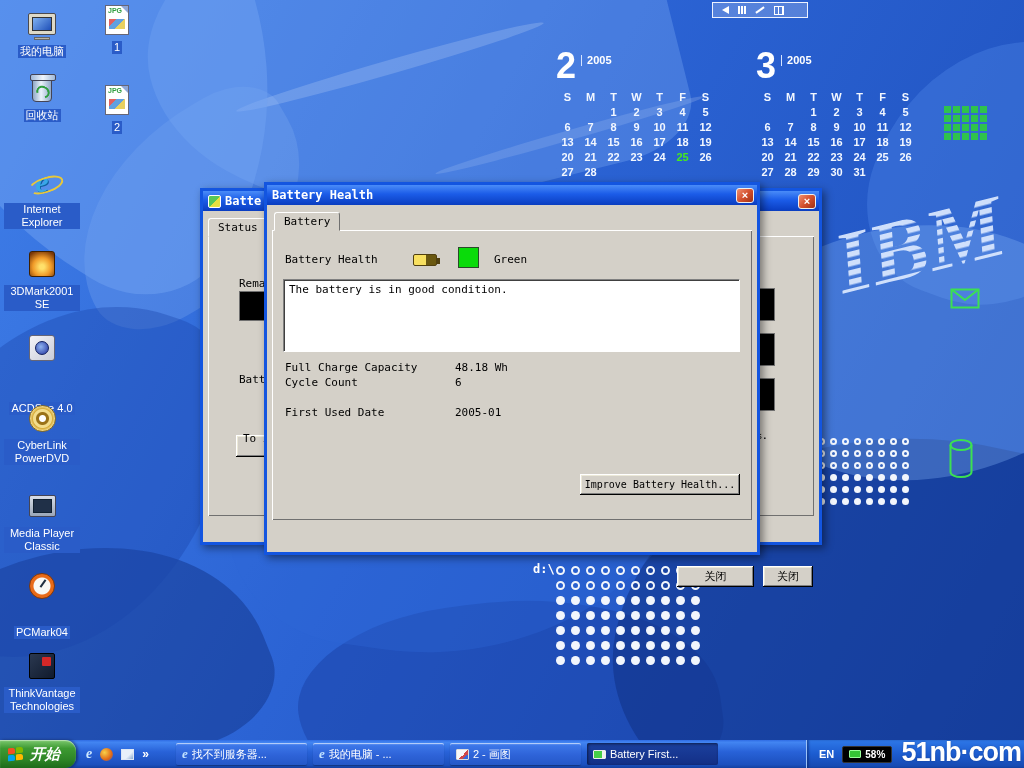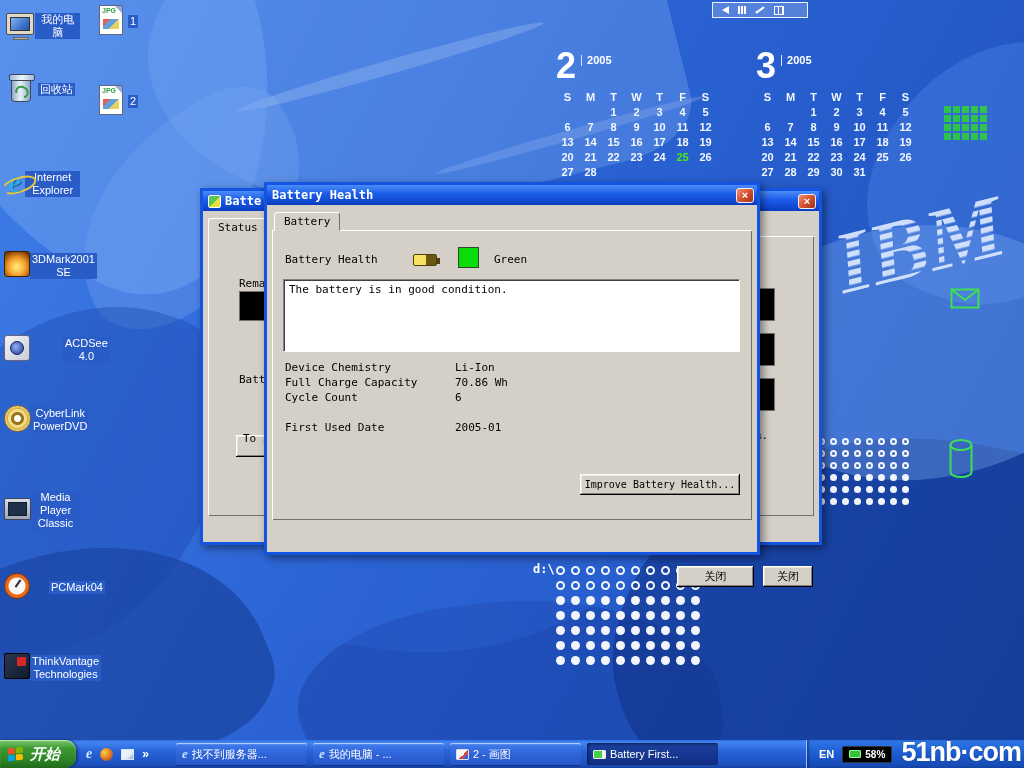--- a/index.html
+++ b/index.html
@@ -29,21 +29,21 @@
   #wp-ibm{position:absolute;left:828px;top:188px;transform:rotate(-14deg);opacity:.92;}
   .dotgrid{position:absolute;display:grid;}
   .dot{border-radius:50%;background:#F2F6FC;}
   .dot.hollow{background:transparent;border:2px solid #F2F6FC;}
   #drive-label{position:absolute;left:533px;top:562px;color:#fff;font-size:12px;font-weight:bold;font-family:"DejaVu Sans Mono",monospace;}
 
   
   #desktop-icons,#file-icons{position:absolute;top:0;z-index:3;}
   #desktop-icons{left:4px;width:76px;height:740px;}
   #file-icons{left:94px;width:46px;height:200px;}
-  .dicon{position:absolute;left:0;width:100%;display:flex;flex-direction:row;align-items:center;}
+  .dicon{position:absolute;left:0;width:100%;display:flex;flex-direction:column;align-items:center;}
   .dicon-art{width:34px;height:36px;display:flex;align-items:center;justify-content:center;position:relative;}
   .dicon-label{margin-top:3px;font-size:11px;color:#fff;background:#2A5CC8;padding:0 2px;text-align:center;line-height:13px;max-width:76px;}
 
   .a-mon{width:28px;height:22px;background:#DEDAC8;border:1px solid #4A4A50;border-radius:2px;display:flex;align-items:center;justify-content:center;}
   .a-scr{width:20px;height:14px;background:linear-gradient(135deg,#7FB2F2,#1E4FB8);border:1px solid #333;}
   .a-stand{position:absolute;bottom:2px;left:9px;width:16px;height:3px;background:#B8B4A4;border:1px solid #666;}
   .a-bin{width:20px;height:24px;background:linear-gradient(90deg,#8FA8C8,#EAF2FA 45%,#8FA8C8);border:1px solid #445;border-radius:2px 2px 4px 4px;position:relative;margin-top:4px;}
   .a-bin::before{content:"";position:absolute;top:-5px;left:-3px;width:24px;height:5px;background:linear-gradient(90deg,#9FB8D8,#F0F6FC,#9FB8D8);border:1px solid #445;border-radius:2px;}
   .a-bin::after{content:"";position:absolute;top:7px;left:3px;width:10px;height:8px;border:2px solid #2F9E3F;border-radius:50%;border-bottom-color:transparent;transform:rotate(30deg);}
   .a-e{font-family:"Liberation Serif",serif;font-size:30px;font-weight:bold;font-style:italic;color:#38A8E8;line-height:30px;text-shadow:1px 1px 0 #1060A0;position:relative;}
@@ -518,22 +518,21 @@
     <div class="tabframe" style="left:5px;top:45px;width:480px;height:290px;"></div>
     <span class="lbl" style="left:18px;top:68px;">Battery Health</span>
     <div class="bat-art" style="left:146px;top:69px;"></div>
     <div class="green-sq" style="left:191px;top:62px;"></div>
     <span class="lbl" style="left:227px;top:68px;">Green</span>
     <div class="cbtn default" style="left:313px;top:63px;width:158px;height:21px;">
         <span>Battery Tips</span>
       </div>
     <div class="sunk" style="left:16px;top:94px;width:457px;height:73px;"><span>The battery is in good condition.</span></div>
     <div id="bh-fields">
-        <div class="field-row"><span class="f-lbl">Device Chemistry</span><span class="f-val">Li-Ion</span></div>
-        <div class="field-row"><span class="f-lbl">Full Charge Capacity</span><span class="f-val">70.86 Wh</span></div>
+        <div class="field-row"><span class="f-lbl">Full Charge Capacity</span><span class="f-val">48.18 Wh</span></div>
         <div class="field-row"><span class="f-lbl">Cycle Count</span><span class="f-val">6</span></div>
         <div class="field-row"><span class="f-lbl">First Used Date</span><span class="f-val">2005-01</span></div>
       </div>
     <div class="cbtn" style="left:313px;top:251px;width:160px;height:21px;font-size:10px;">
         <span>Improve Battery Health...</span>
       </div>
     <div class="cbtn" style="left:410px;top:343px;width:77px;height:21px;">
         <span>关闭</span>
       </div>
   </div>

